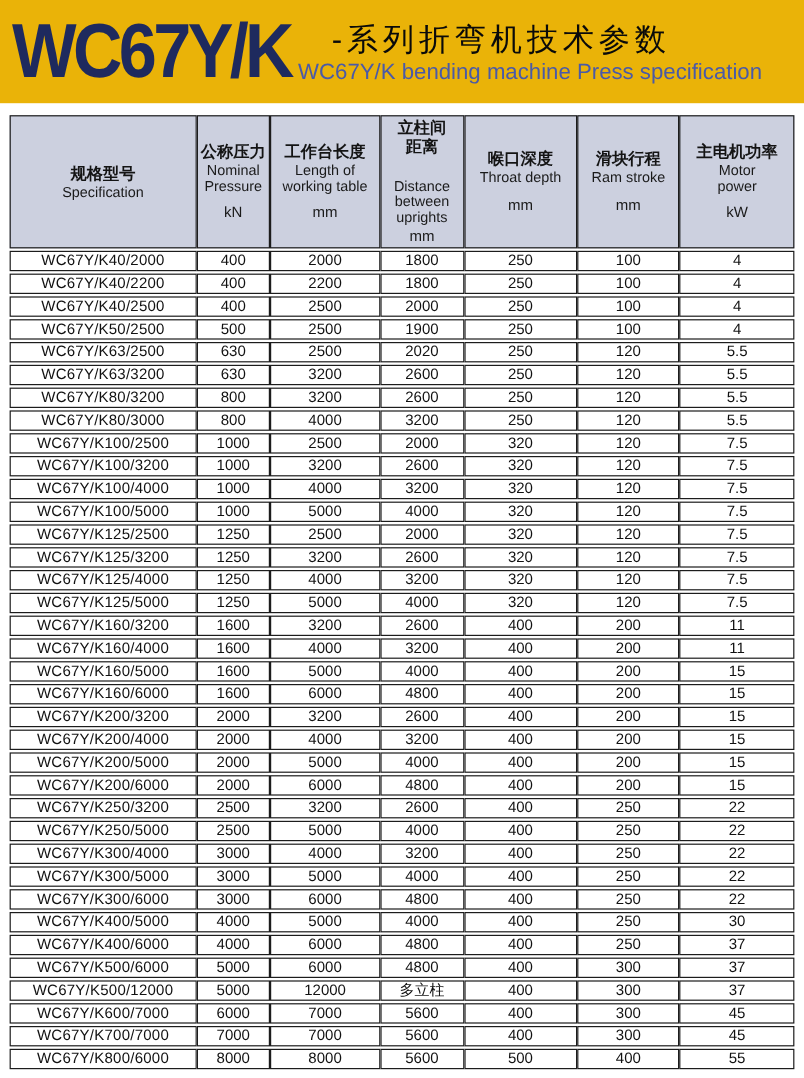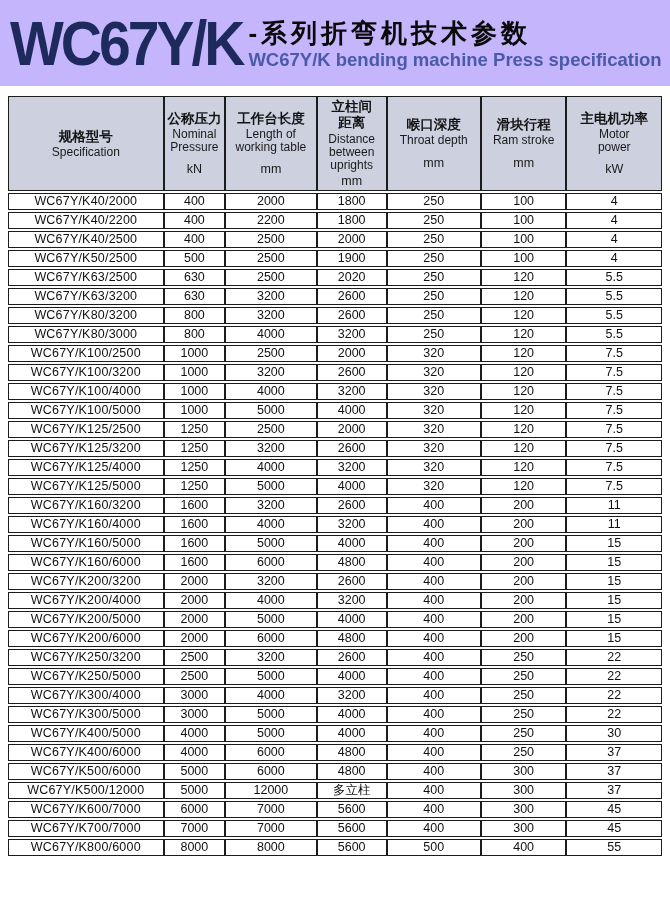--- a/index.html
+++ b/index.html
@@ -5,51 +5,51 @@
   html, body { margin: 0; padding: 0; }
   body {
     width: 670px; height: 898px;
     background: #ffffff;
     font-family: "Liberation Sans", sans-serif;
     color: #111;
     overflow: hidden;
   }
   
   .banner {
-    background: #c4b5fd;
+    background: #eab308;
     height: 86px;
     display: flex;
     align-items: center;
     padding: 0 4px 0 10px;
     box-sizing: border-box;
   }
   .logo {
     font-size: 57px;
     font-weight: 800;
     color: #1e2a5e;
     letter-spacing: -3px;
     transform: scaleY(1.12);
     transform-origin: center;
     white-space: nowrap;
   }
   .titles { margin-left: 6px; padding-top: 4px; }
   .title-zh {
     font-size: 26px;
-    font-weight: bold;
+    font-weight: normal;
     color: #0a0a0a;
     letter-spacing: 4px;
     line-height: 1.15;
     white-space: nowrap;
+    margin-left: 28px;
   }
   .title-en {
     font-size: 18.5px;
     color: #4a5aa8;
     line-height: 1.15;
     white-space: nowrap;
-    font-weight: bold;
   }
   
   .table-wrap { padding: 8px 8px 0 8px; }
   table {
     width: 654px;
     table-layout: fixed;
     border-collapse: separate;
     border-spacing: 0 2px;
   }
   th, td {
@@ -139,21 +139,21 @@
         </th>
         <th>
           <span class="h-zh">工作台长度</span>
           <span class="h-en">Length of
 working table</span>
           <span class="h-unit">mm</span>
         </th>
         <th>
           <span class="h-zh">立柱间
 距离</span>
-          <span class="h-en" style="margin-top:2px">Distance
+          <span class="h-en" style="margin-top:18px">Distance
 between
 uprights</span>
           <span class="h-unit" style="margin-top:3px">mm</span>
         </th>
         <th>
           <span class="h-zh">喉口深度</span>
           <span class="h-en">Throat depth</span>
           <span class="h-unit">mm</span>
         </th>
         <th>
@@ -411,20 +411,29 @@
           <td>3200</td>
           <td>400</td>
           <td>250</td>
           <td>22</td>
         </tr>
         <tr>
           <td class="model">WC67Y/K300/5000</td>
           <td>3000</td>
           <td>5000</td>
           <td>4000</td>
+          <td>400</td>
+          <td>250</td>
+          <td>22</td>
+        </tr>
+        <tr>
+          <td class="model">WC67Y/K300/6000</td>
+          <td>3000</td>
+          <td>6000</td>
+          <td>4800</td>
           <td>400</td>
           <td>250</td>
           <td>22</td>
         </tr>
         <tr>
           <td class="model">WC67Y/K400/5000</td>
           <td>4000</td>
           <td>5000</td>
           <td>4000</td>
           <td>400</td>

